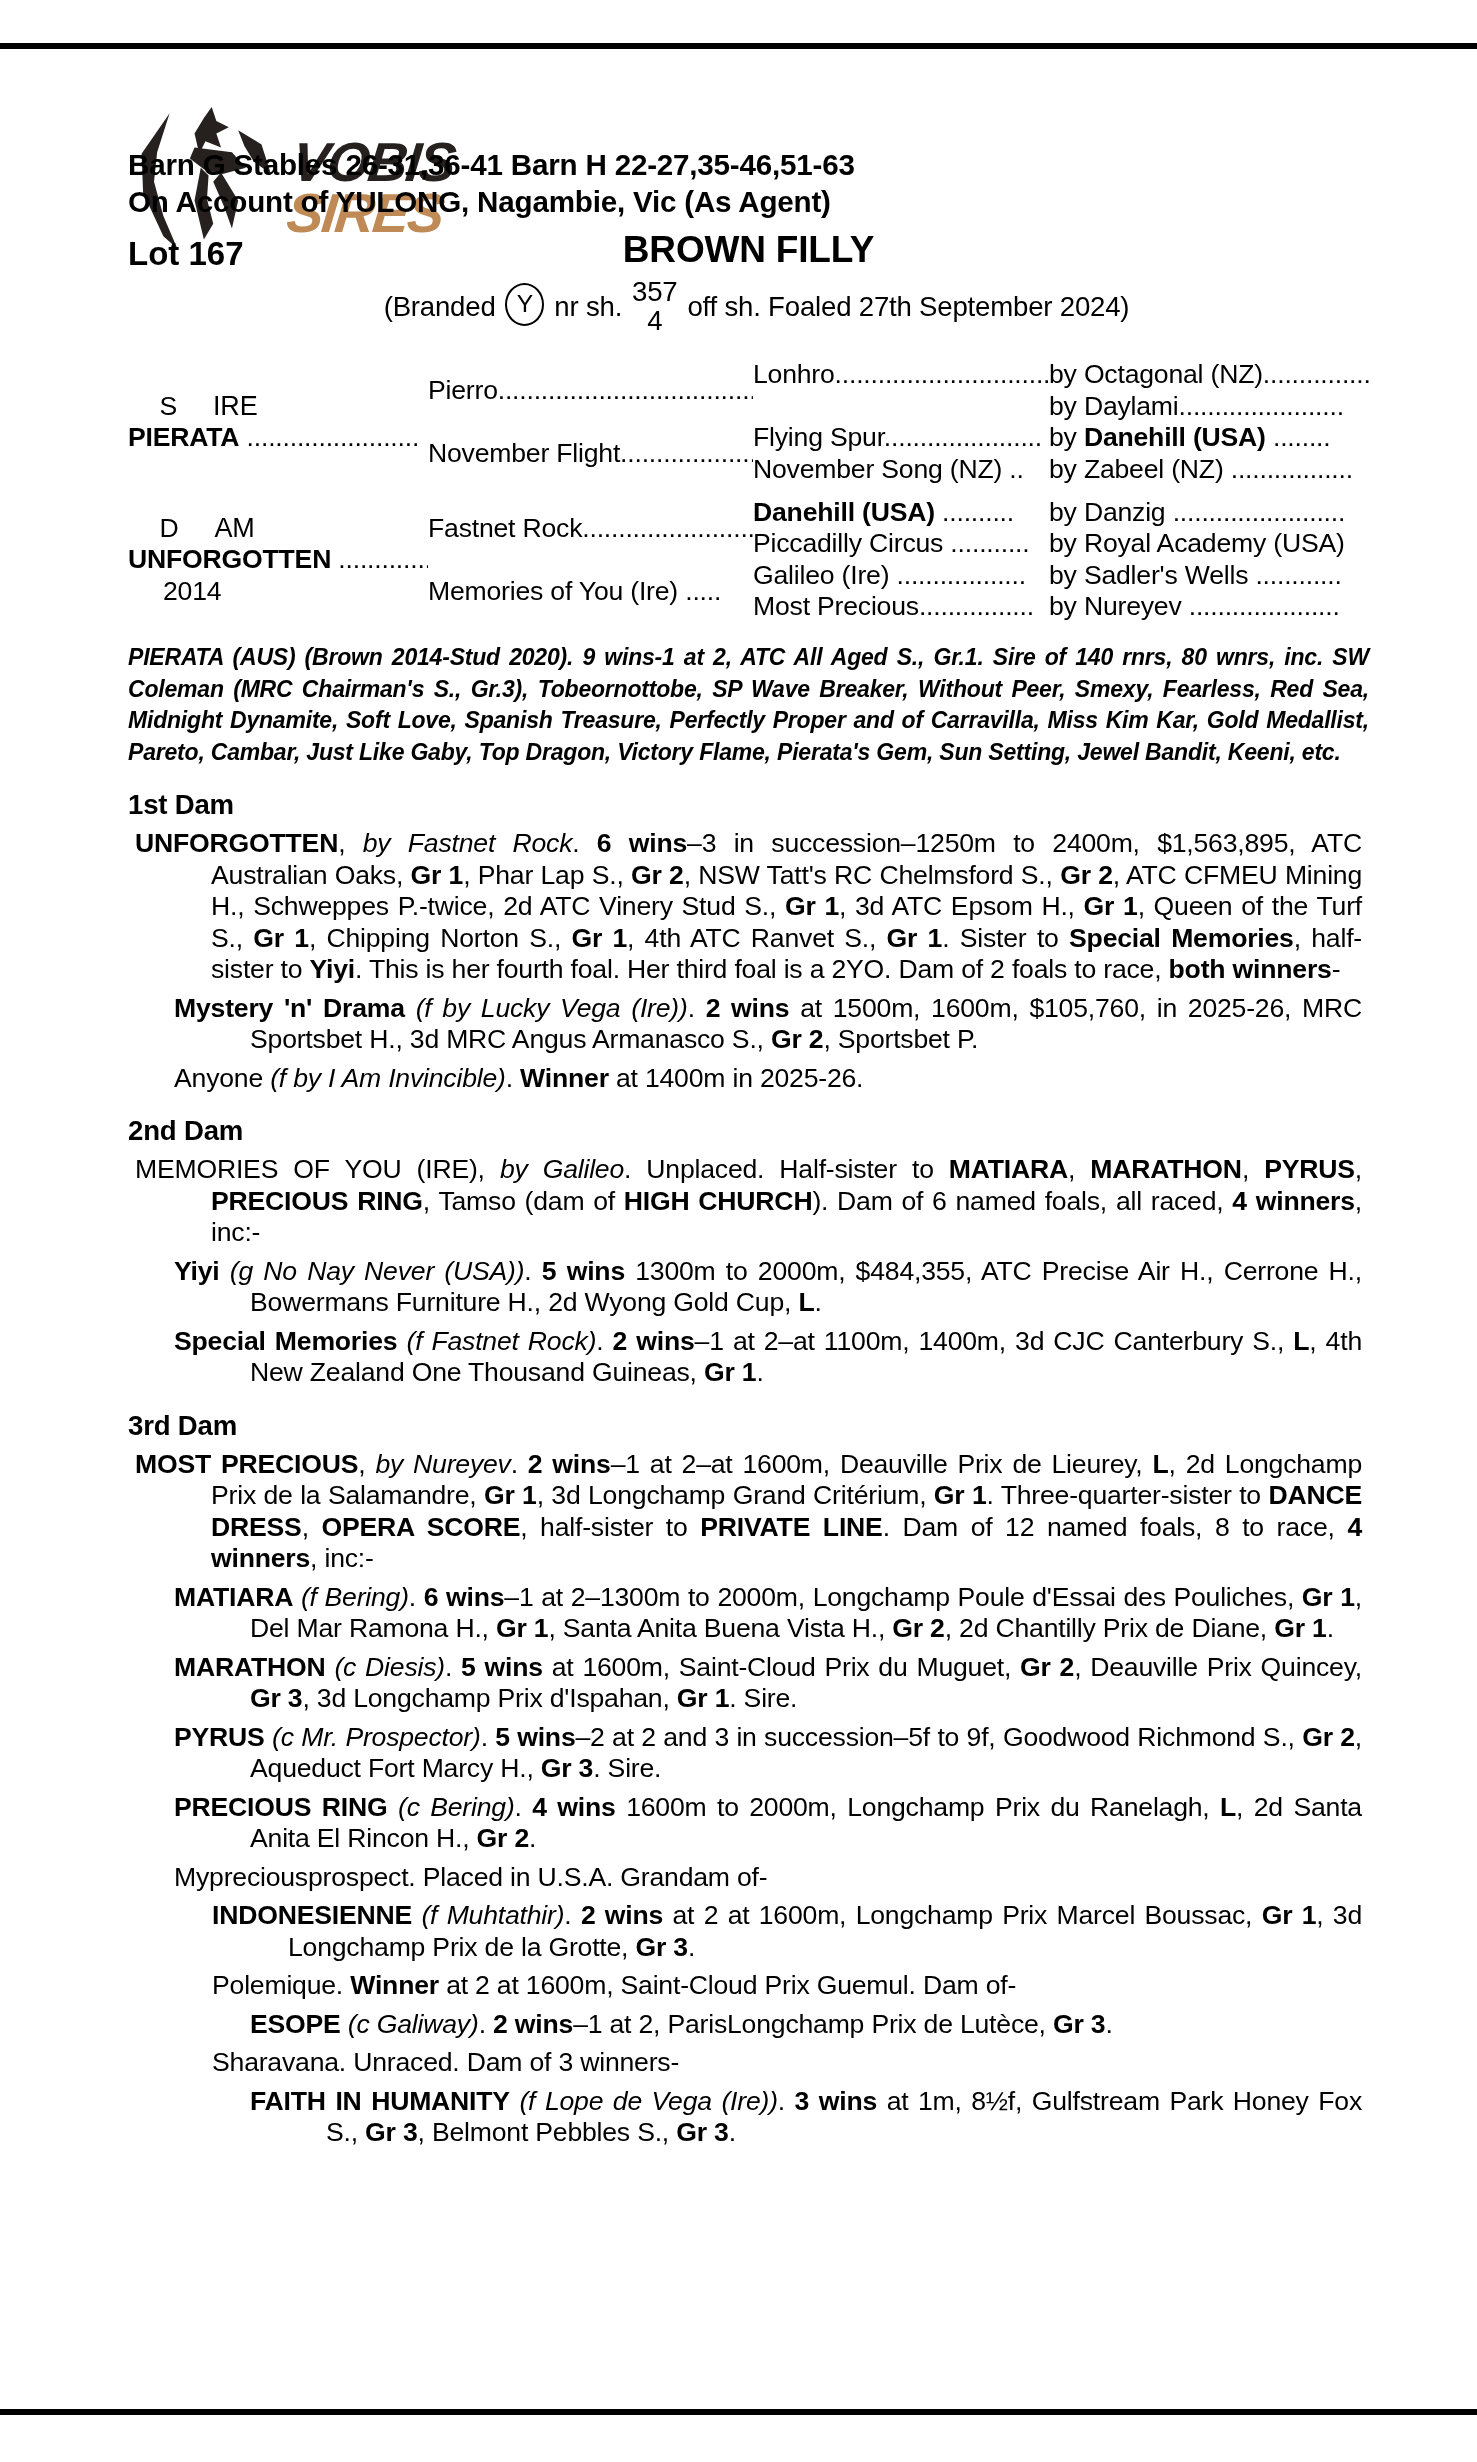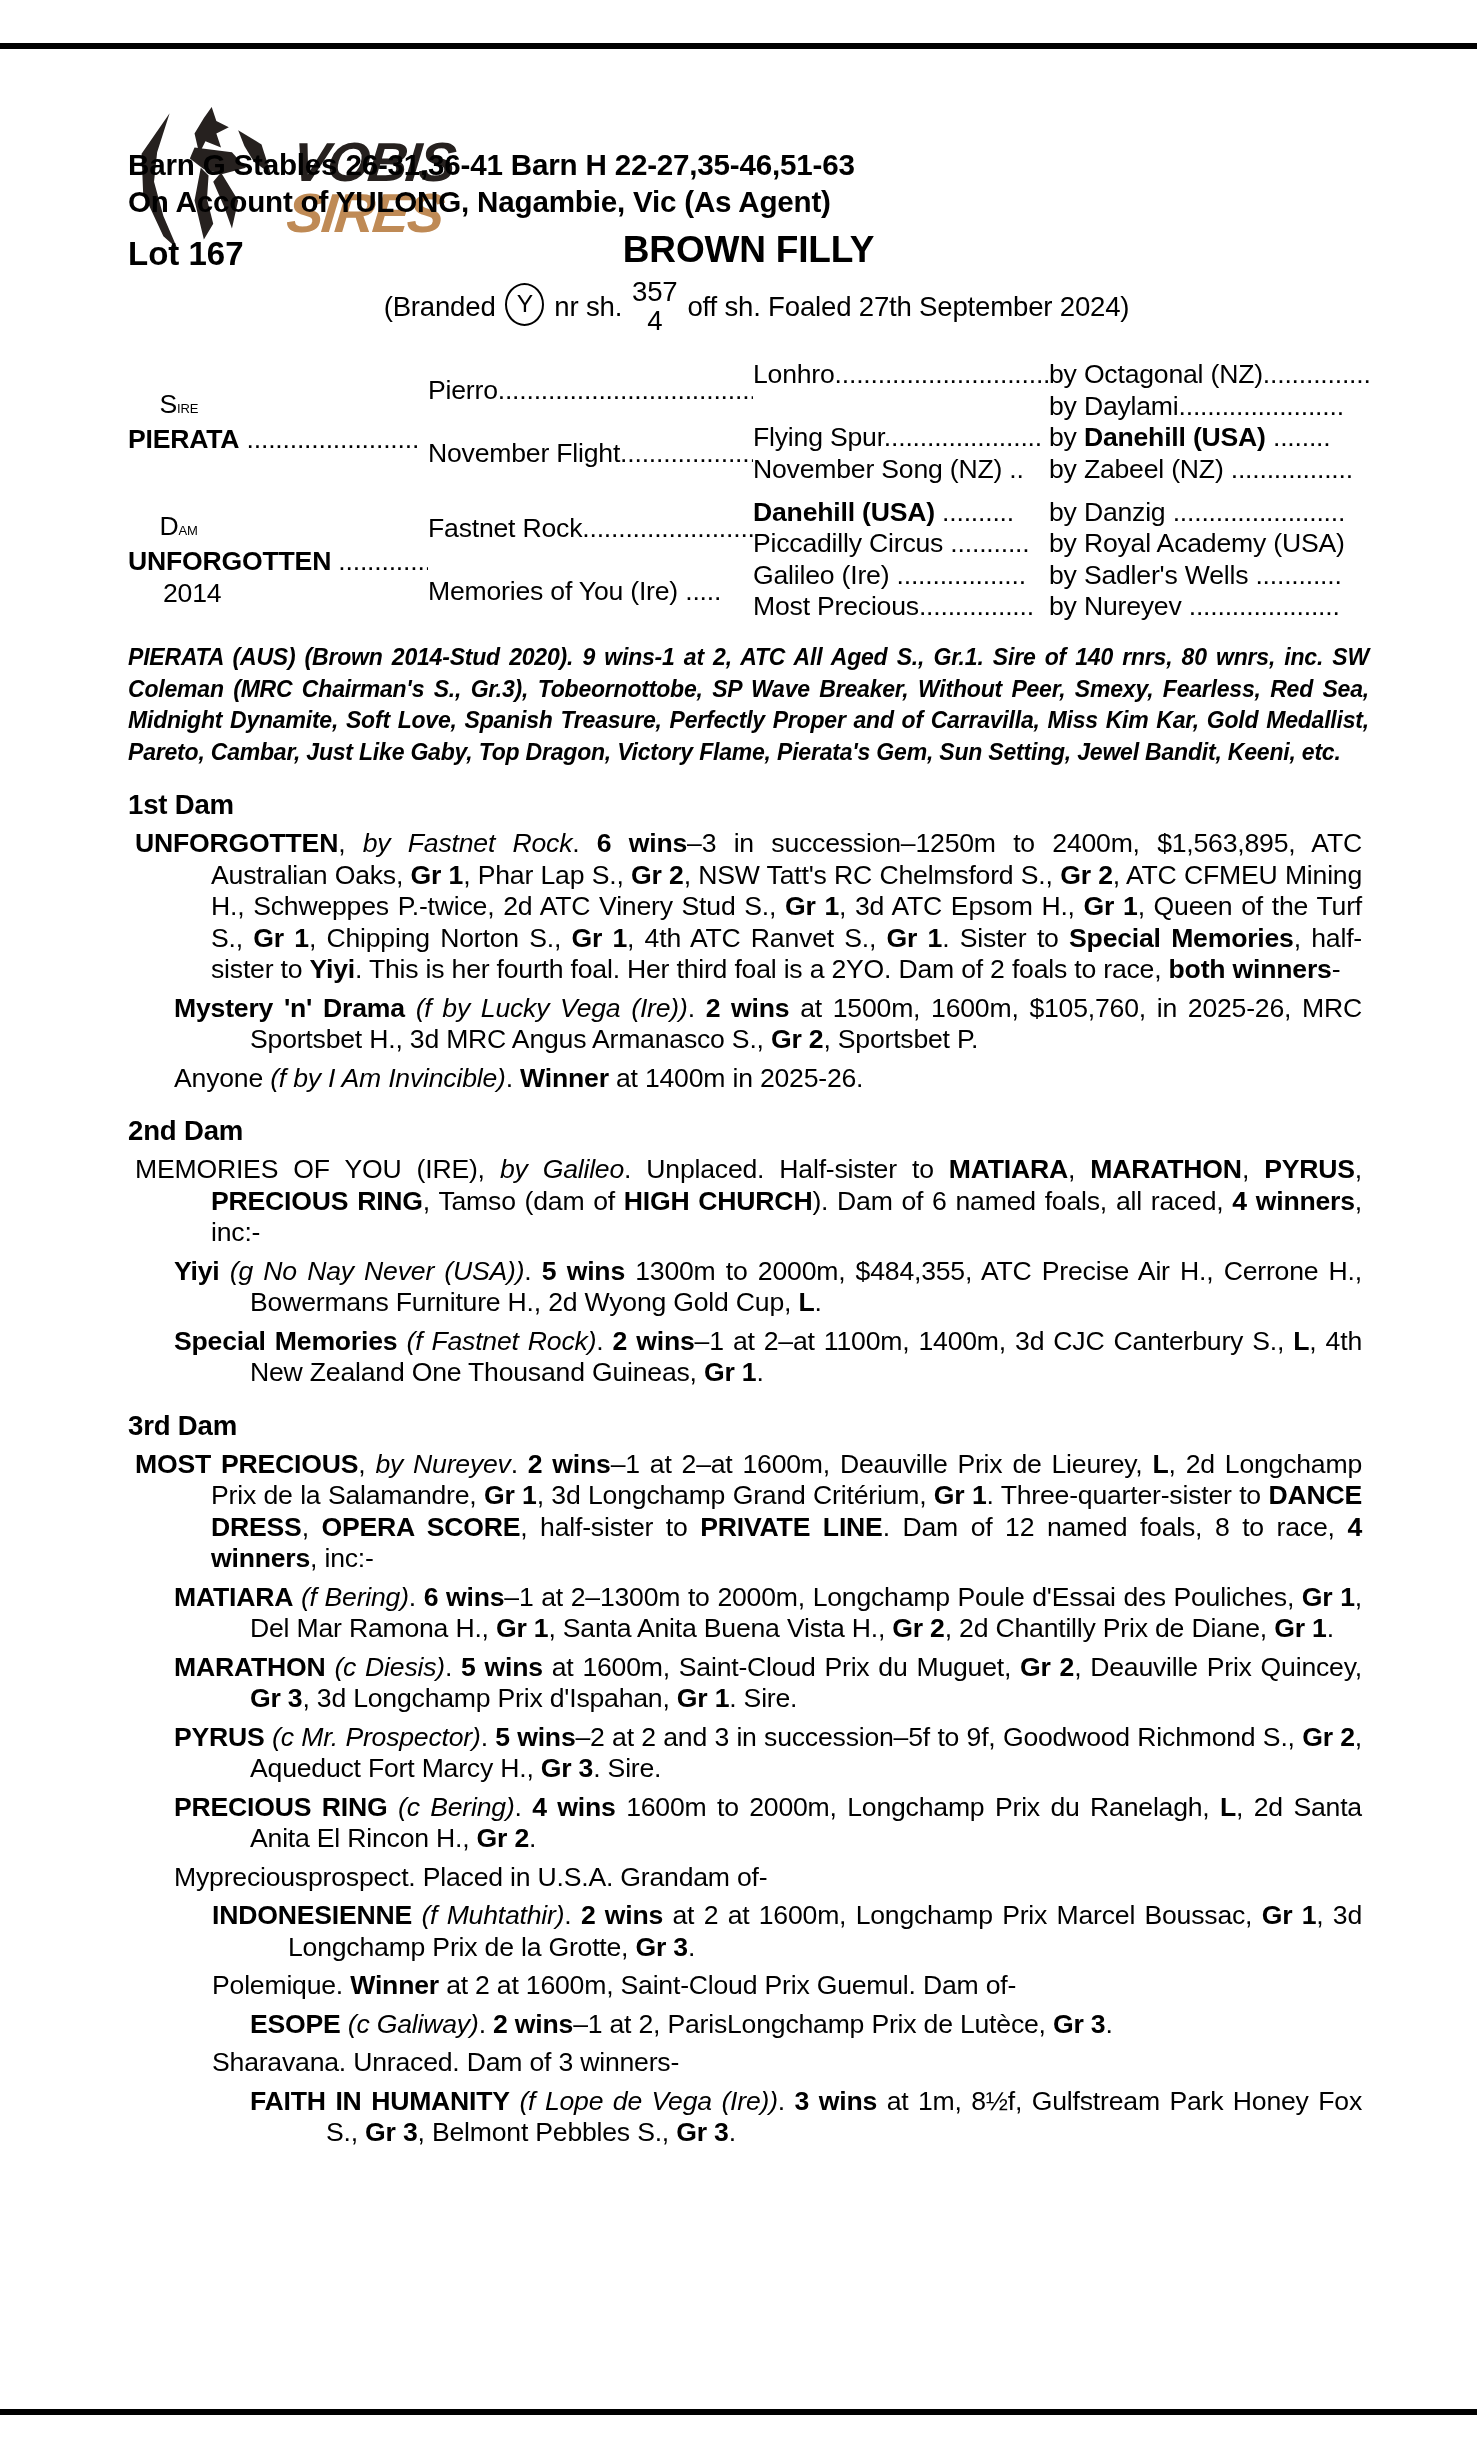--- a/index.html
+++ b/index.html
@@ -35,21 +35,21 @@
   .frac span{display:block;font-size:27.6px;}
 
   
   .pedigree{margin-top:0px;}
   .p-half{display:grid;grid-template-columns:300px 325px 296px 320px;grid-auto-rows:31.5px;}
   .p-half + .p-half{margin-top:11.8px;}
   .p-cell{font-size:26.6px;line-height:31.5px;white-space:nowrap;overflow:hidden;}
   .p-col1{grid-column:1;grid-row:1/5;display:flex;flex-direction:column;justify-content:center;}
   .p-role{padding-left:31.5px;}
   .sc-big{font-size:26.6px;}
-  .sc-small{font-size:13px;}
+  .sc-small{font-size:27px;margin-left:36px;}
   .p-name-line{white-space:nowrap;overflow:hidden;}
   .p-year{padding-left:35px;}
   .p-parent-0{grid-column:2;grid-row:1/3;display:flex;align-items:center;}
   .p-parent-1{grid-column:2;grid-row:3/5;display:flex;align-items:center;}
   .b{font-weight:bold;}
   .i{font-style:italic;}
 
   
   .sire-summary{margin-top:19.7px;font-size:23px;line-height:31.5px;font-weight:bold;font-style:italic;
     text-align:justify;}

